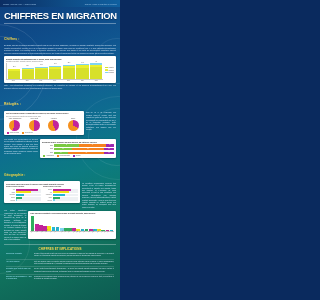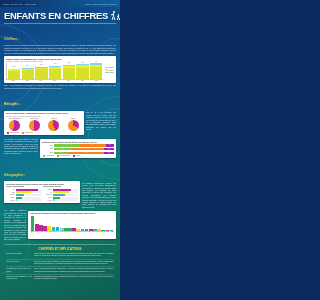--- a/index.html
+++ b/index.html
@@ -153,21 +153,21 @@
   <div class="arc a4"></div>
   <div class="arc a5"></div>
   <div class="arc a6"></div>
 
   <div class="topbar">
     <span>UNICEF • UNHCR • IOM — Données 2023</span>
     <span>Sources : bases de migration de l'enfance</span>
   </div>
 
   <div class="titlewrap">
-    <div class="title">ENFANTS EN CHIFFRES</div>
+    <div class="title">CHIFFRES EN MIGRATION</div>
     <div class="people">
       <div class="fig">
           <i class="hd"></i>
           <i class="bd"></i>
           <i class="ar"></i>
           <i class="l1"></i>
           <i class="l2"></i>
         </div>
       <div class="fig small">
           <i class="hd"></i>

